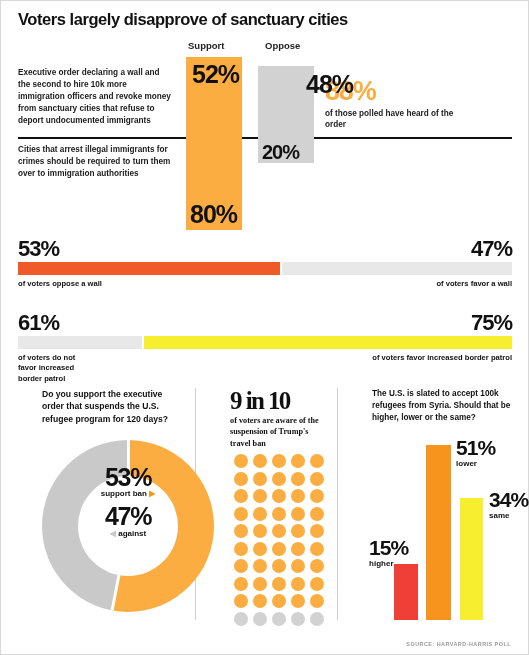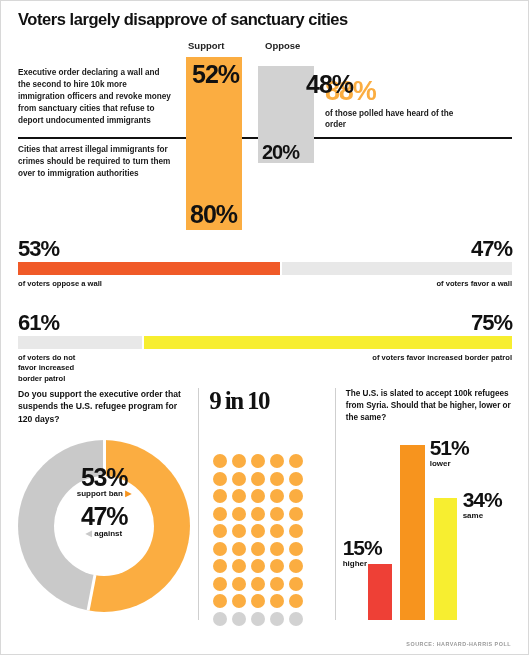--- a/index.html
+++ b/index.html
@@ -52,21 +52,21 @@
   .hrow .nL{position:absolute;left:0;top:0;font-size:22px;font-weight:bold;letter-spacing:-1px;}
   .hrow .nR{position:absolute;right:0;top:0;font-size:22px;font-weight:bold;letter-spacing:-1px;}
   .hrow .track{position:relative;height:13px;width:100%;display:flex;gap:2px;}
   .hrow .seg{height:100%;}
   .hrow .caps{position:relative;margin-top:4px;height:34px;}
   .hrow .cL{position:absolute;left:0;top:0;font-size:7.6px;font-weight:bold;line-height:1.35;width:120px;}
   .hrow .cR{position:absolute;right:0;top:0;font-size:7.6px;font-weight:bold;text-align:right;}
 
   
   .panels{position:absolute;left:18px;top:388px;width:494px;height:240px;display:flex;}
-  .panel{position:relative;height:100%;}
+  .panel{position:relative;height:100%;margin-left:24px;}
   .divider{width:1px;background:#cfcfcf;margin:0 10px;height:232px;}
   #panel-donut{width:174px;}
   #panel-dots{width:118px;font-family:Liberation Serif, serif;}
   #panel-bars{width:170px;}
 
   .panel-q{font-size:8.6px;font-weight:bold;line-height:1.45;color:#111;}
 
   
   .donut-wrap{position:absolute;left:0px;top:52px;width:172px;height:172px;}
   .donut{width:172px;height:172px;border-radius:50%;
@@ -177,20 +177,21 @@
         <div class="big" style="margin-top:5px;">47%</div>
         <div class="small"><span class="tri-l">◀</span> <span>against</span></div>
       </div>
     </div>
   </div>
 
   <div class="divider"></div>
 
   <div class="panel" id="panel-dots">
     <div class="dots-head">9 in 10</div>
+    <div class="dots-sub">of voters are aware of the suspension of Trump's travel ban</div>
     <div class="dotgrid" id="dotgrid">
         <div class="dot on"></div>
         <div class="dot on"></div>
         <div class="dot on"></div>
         <div class="dot on"></div>
         <div class="dot on"></div>
         <div class="dot on"></div>
         <div class="dot on"></div>
         <div class="dot on"></div>
         <div class="dot on"></div>

